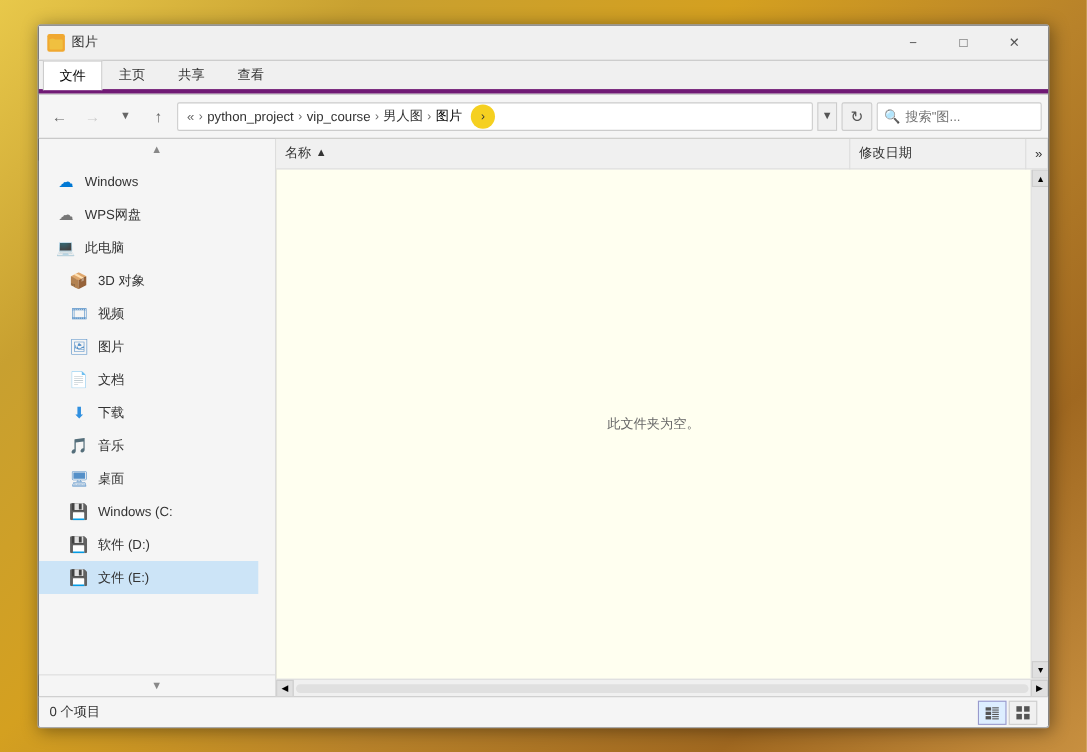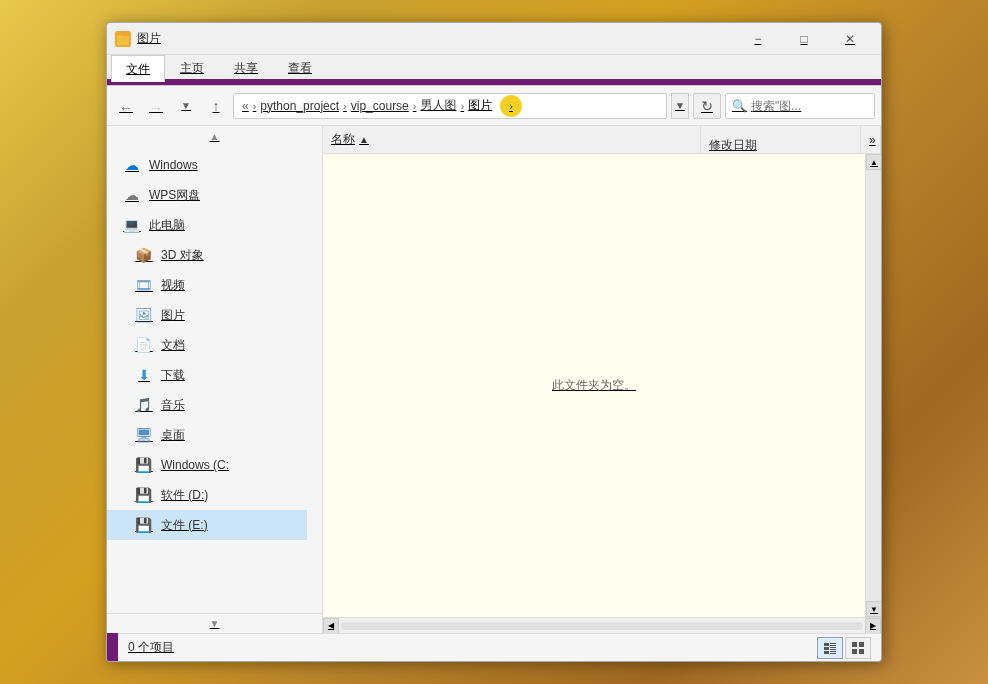--- a/index.html
+++ b/index.html
@@ -8,30 +8,29 @@
       height: 684px;
       background: linear-gradient(135deg, #e8c84a 0%, #c8a030 20%, #d4a020 40%, #b8822a 60%, #a06820 80%, #c89040 100%);
       font-family: 'Microsoft YaHei', 'SimHei', Arial, sans-serif;
       font-size: 12px;
       overflow: hidden;
       display: flex;
       align-items: center;
       justify-content: center;
     }
     .window {
-      width: 776px;
+      width: 920px;
       height: 640px;
-      background: #701a75;
+      background: #000000;
       border: 1px solid #aaa;
       box-shadow: 2px 2px 15px rgba(0,0,0,0.4);
       display: flex;
       flex-direction: column;
       border-radius: 3px;
       overflow: hidden;
-      text-decoration: underline;
     }
     
     .title-bar {
       height: 32px;
       background: #f0f0f0;
       display: flex;
       align-items: center;
       padding: 0 8px;
       border-bottom: 1px solid #ddd;
       flex-shrink: 0;
@@ -73,24 +72,24 @@
     }
 
     
     .ribbon {
       background: #f0f0f0;
       border-bottom: 1px solid #ccc;
       flex-shrink: 0;
     }
     .ribbon-tabs {
       display: flex;
-      align-items: flex-start;
+      align-items: center;
       padding: 0 4px;
       height: 30px;
-      border-bottom: 6px solid #701a75;
+      border-bottom: 4px solid #701a75;
     }
     .ribbon-tab {
       padding: 6px 14px;
       font-size: 12px;
       cursor: pointer;
       color: #333;
       border: 1px solid transparent;
       border-bottom: none;
       height: 26px;
       display: flex;
@@ -278,21 +277,21 @@
       font-size: 12px;
       color: #333;
       cursor: pointer;
       display: flex;
       align-items: center;
       height: 28px;
       border-right: 1px solid #ddd;
       user-select: none;
     }
     .col-name { flex: 1; }
-    .col-date { width: 160px; align-items: flex-end; }
+    .col-date { width: 160px; }
     .col-type { width: 120px; }
     .col-more { width: 20px; }
     .file-list {
       flex: 1;
       overflow: auto;
       display: flex;
       align-items: center;
       justify-content: center;
     }
     .empty-message {
@@ -302,21 +301,20 @@
     
     .status-bar {
       height: 28px;
       background: #f5f5f5;
       border-top: 1px solid #ddd;
       display: flex;
       align-items: center;
       padding: 0 10px;
       justify-content: space-between;
       flex-shrink: 0;
-      margin-left: 11px;
     }
     .status-text {
       font-size: 12px;
       color: #333;
     }
     .view-buttons {
       display: flex;
       gap: 2px;
     }
     .view-btn {

